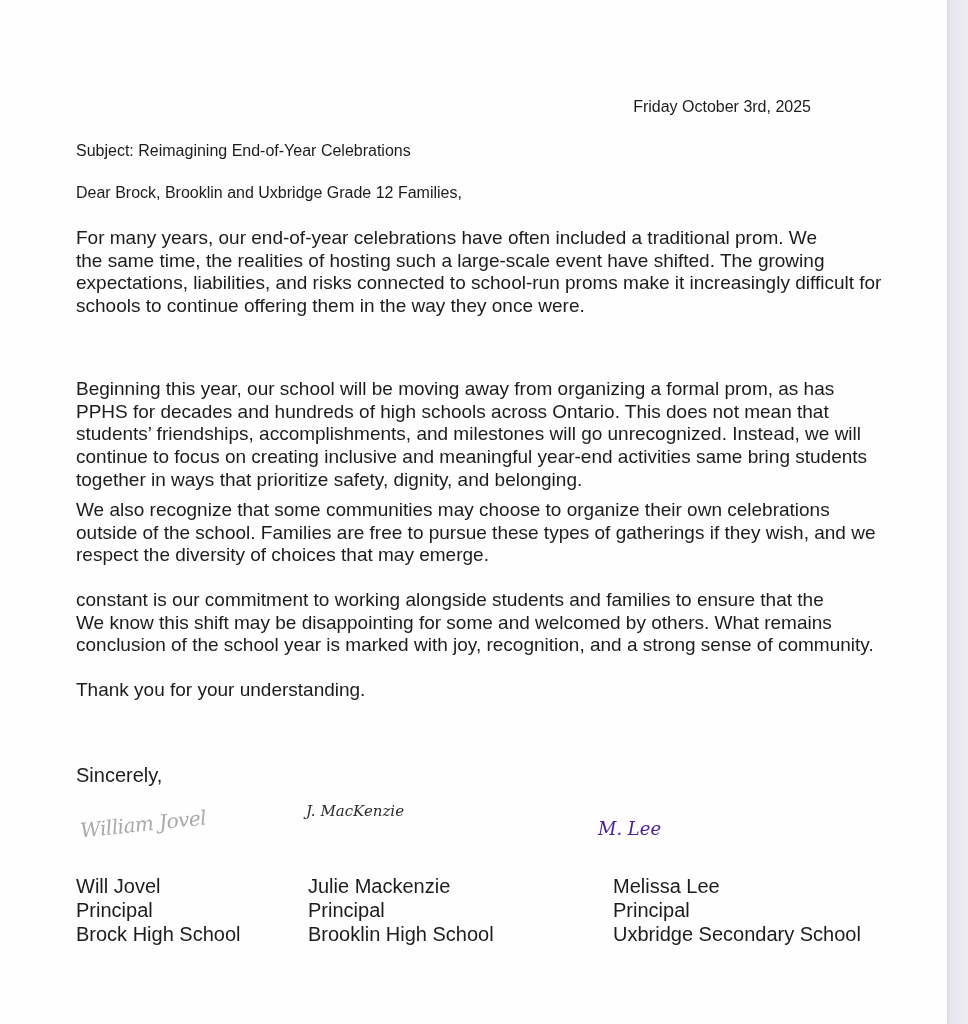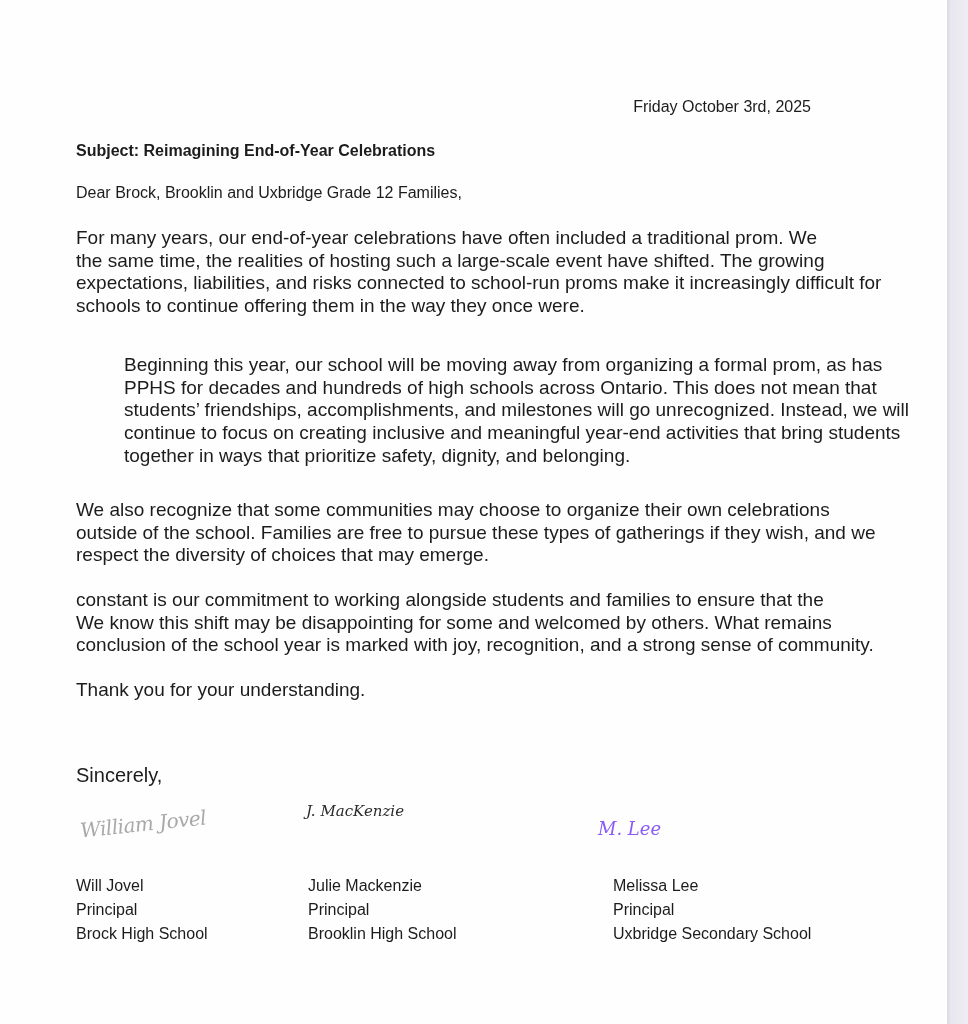--- a/index.html
+++ b/index.html
@@ -38,21 +38,21 @@
       top: 96px;
       font-size: 16px;
       line-height: 22px;
       white-space: nowrap;
     }
     .subject {
       position: absolute;
       left: 76px;
       top: 140px;
       font-size: 16px;
-      font-weight: bold;
+      font-weight: normal;
       line-height: 22px;
       white-space: nowrap;
     }
     .salutation {
       position: absolute;
       left: 76px;
       top: 182px;
       font-size: 16px;
       line-height: 22px;
       white-space: nowrap;
@@ -64,21 +64,21 @@
       width: 760px;
       font-size: 19px;
       line-height: 22.7px;
       margin: 0;
     }
     .para .line {
       display: block;
       white-space: nowrap;
     }
     .p1 { top: 227px; }
-    .p2 { top: 354px; margin-left: 48px; }
+    .p2 { top: 378px; }
     .p3 { top: 499px; }
     .p4 { top: 589px; }
     .p5 { top: 679px; }
     .closing {
       position: absolute;
       left: 76px;
       top: 764px;
       font-size: 20px;
       line-height: 22px;
     }
@@ -99,26 +99,26 @@
     .sig-2 {
       left: 306px;
       top: 802px;
       font-size: 15px;
       color: #2a2a2a;
     }
     .sig-3 {
       left: 598px;
       top: 818px;
       font-size: 18px;
-      color: #8b5cf6;
+      color: #4c1d95;
     }
     .signer {
       position: absolute;
       top: 874px;
-      font-size: 16px;
+      font-size: 20px;
       line-height: 24px;
       white-space: nowrap;
     }
     .signer span { display: block; }
     .signer-1 { left: 76px; }
     .signer-2 { left: 308px; }
     .signer-3 { left: 613px; }
   </style>
 </head>
 <body>
@@ -135,21 +135,21 @@
     <span class="line">For many years, our end-of-year celebrations have often included a traditional prom. We</span>
     <span class="line">the same time, the realities of hosting such a large-scale event have shifted. The growing</span>
     <span class="line">expectations, liabilities, and risks connected to school-run proms make it increasingly difficult for</span>
     <span class="line">schools to continue offering them in the way they once were.</span>
   </p>
 
   <p class="para p2">
     <span class="line">Beginning this year, our school will be moving away from organizing a formal prom, as has</span>
     <span class="line">PPHS for decades and hundreds of high schools across Ontario. This does not mean that</span>
     <span class="line">students’ friendships, accomplishments, and milestones will go unrecognized. Instead, we will</span>
-    <span class="line">continue to focus on creating inclusive and meaningful year-end activities that bring students</span>
+    <span class="line">continue to focus on creating inclusive and meaningful year-end activities same bring students</span>
     <span class="line">together in ways that prioritize safety, dignity, and belonging.</span>
   </p>
 
   <p class="para p3">
     <span class="line">We also recognize that some communities may choose to organize their own celebrations</span>
     <span class="line">outside of the school. Families are free to pursue these types of gatherings if they wish, and we</span>
     <span class="line">respect the diversity of choices that may emerge.</span>
   </p>
 
   <p class="para p4">

